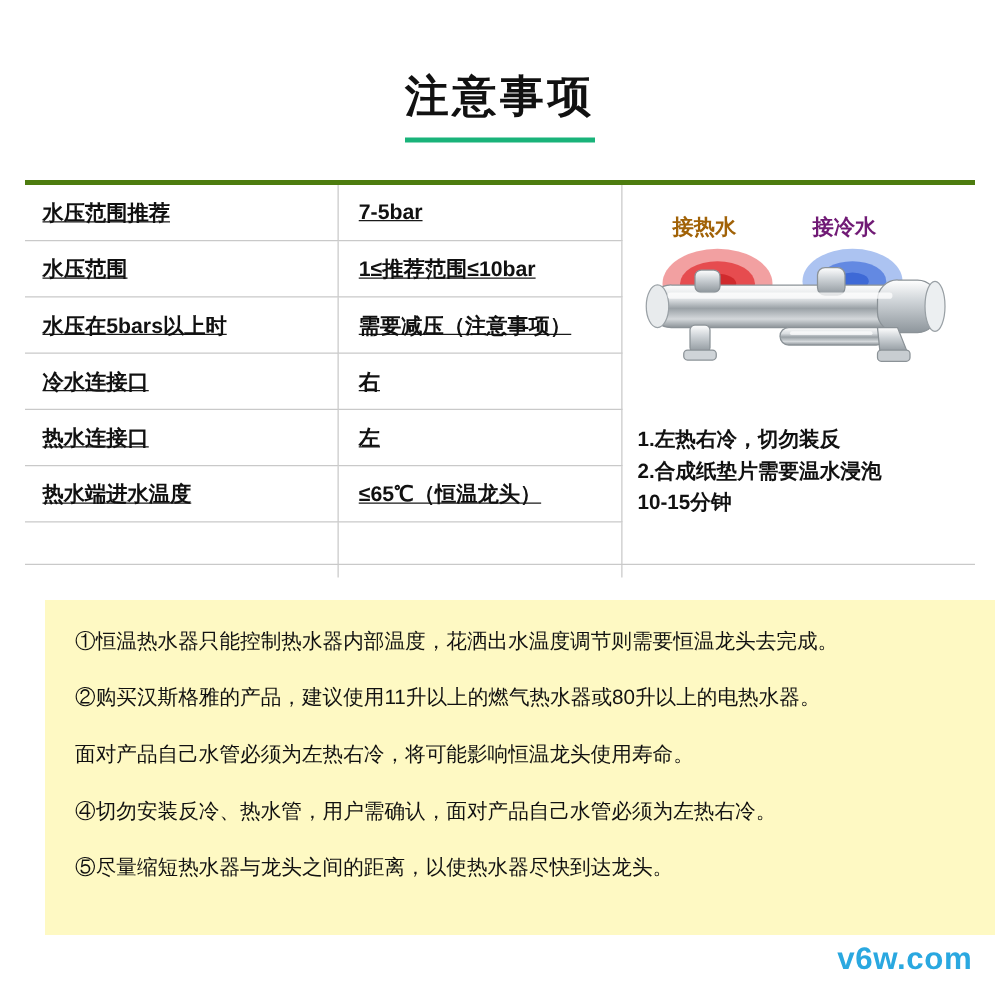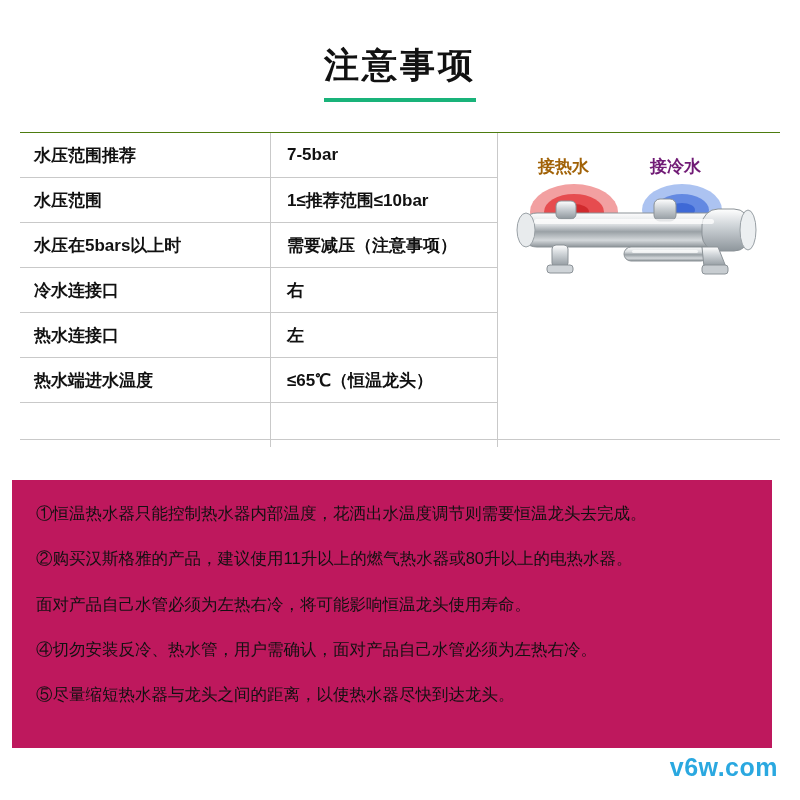--- a/index.html
+++ b/index.html
@@ -12,40 +12,41 @@
     background: #ffffff;
     font-family: "Liberation Sans", sans-serif;
     color: #1a1a1a;
     position: relative;
     overflow: hidden;
   }
 
   
   .title-wrap {
     text-align: center;
-    padding-top: 42px;
+    padding-top: 54px;
   }
   .title {
     display: inline-block;
     font-size: 35px;
     font-weight: bold;
     letter-spacing: 3px;
     color: #111111;
     padding-bottom: 9px;
     border-bottom: 4px solid #19b37a;
   }
 
   
   .main {
     display: flex;
     margin: 30px 20px 0 20px;
-    border-top: 1px solid #4d7c0f;
+    border-top: 4px solid #4d7c0f;
     border-bottom: 1px solid #c9c9c9;
     height: 308px;
     box-sizing: border-box;
+    text-decoration: underline;
   }
 
   
   .spec-table {
     width: 478px;
     border-collapse: collapse;
     table-layout: fixed;
   }
   .spec-table td {
     border: 1px solid #c9c9c9;
@@ -103,25 +104,25 @@
     font-size: 16.5px;
     line-height: 1.5;
     font-weight: bold;
     color: #111;
     width: 266px;
   }
 
   
   .bottom-panel {
     position: absolute;
-    left: 12px;
+    left: 36px;
     top: 480px;
     width: 760px;
     height: 268px;
-    background: #be185d;
+    background: #fef9c3;
     box-sizing: border-box;
     padding: 22px 24px 0 24px;
   }
   .bottom-panel p {
     margin: 0 0 23px 0;
     font-size: 16.5px;
     line-height: 1.35;
     color: #111;
   }
   .bottom-panel p:last-child { margin-bottom: 2px; }
@@ -226,20 +227,25 @@
       <rect x="43" y="70" width="26" height="8" rx="3" fill="#cfd4d8" stroke="#8b9297" stroke-width="1"></rect>
 
       <rect x="120" y="52" width="84" height="14" rx="7" fill="url(#metal)" stroke="#8b9297" stroke-width="1"></rect>
       <path d="M198 52 L214 52 L222 72 L200 72 Z" fill="url(#metal2)" stroke="#8b9297" stroke-width="1"></path>
       <rect x="198" y="70" width="26" height="9" rx="3" fill="#c8cdd1" stroke="#8b9297" stroke-width="1"></rect>
 
       <rect x="30" y="24" width="180" height="5" rx="2.5" fill="#ffffff" opacity="0.75"></rect>
       <rect x="128" y="55" width="66" height="3" rx="1.5" fill="#ffffff" opacity="0.7"></rect>
     </svg>
 
+    <div class="notes-small">
+      <div>1.左热右冷，切勿装反</div>
+      <div>2.合成纸垫片需要温水浸泡</div>
+      <div>10-15分钟</div>
+    </div>
   </div>
 </div>
 
 <div class="bottom-panel">
   <p>①恒温热水器只能控制热水器内部温度，花洒出水温度调节则需要恒温龙头去完成。</p>
   <p>②购买汉斯格雅的产品，建议使用11升以上的燃气热水器或80升以上的电热水器。</p>
   <p>面对产品自己水管必须为左热右冷，将可能影响恒温龙头使用寿命。</p>
   <p>④切勿安装反冷、热水管，用户需确认，面对产品自己水管必须为左热右冷。</p>
   <p>⑤尽量缩短热水器与龙头之间的距离，以使热水器尽快到达龙头。</p>
 </div>

